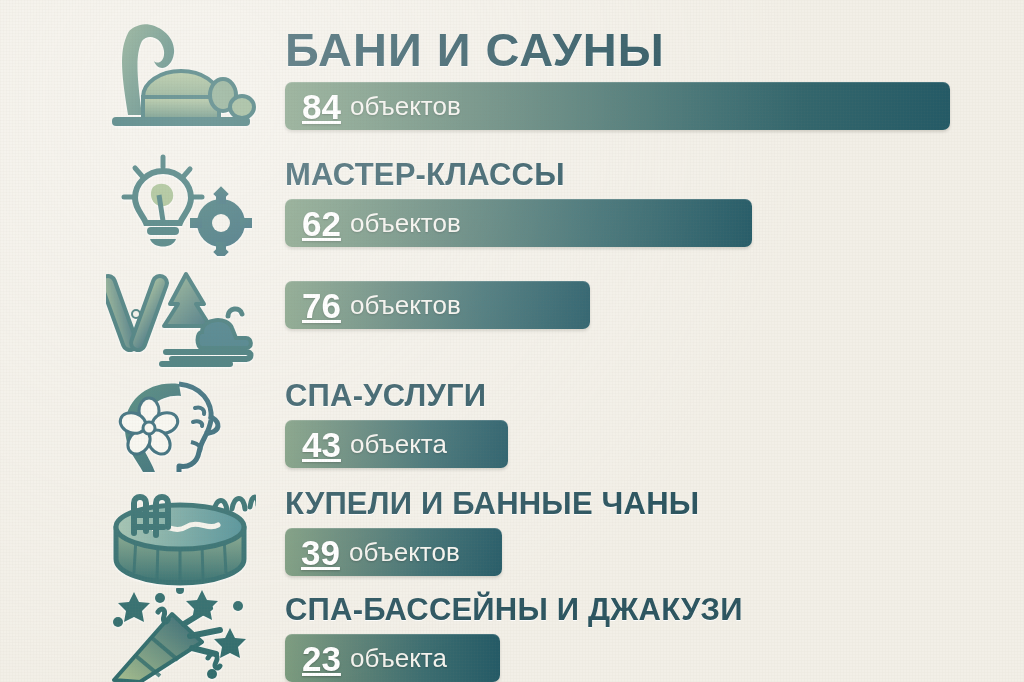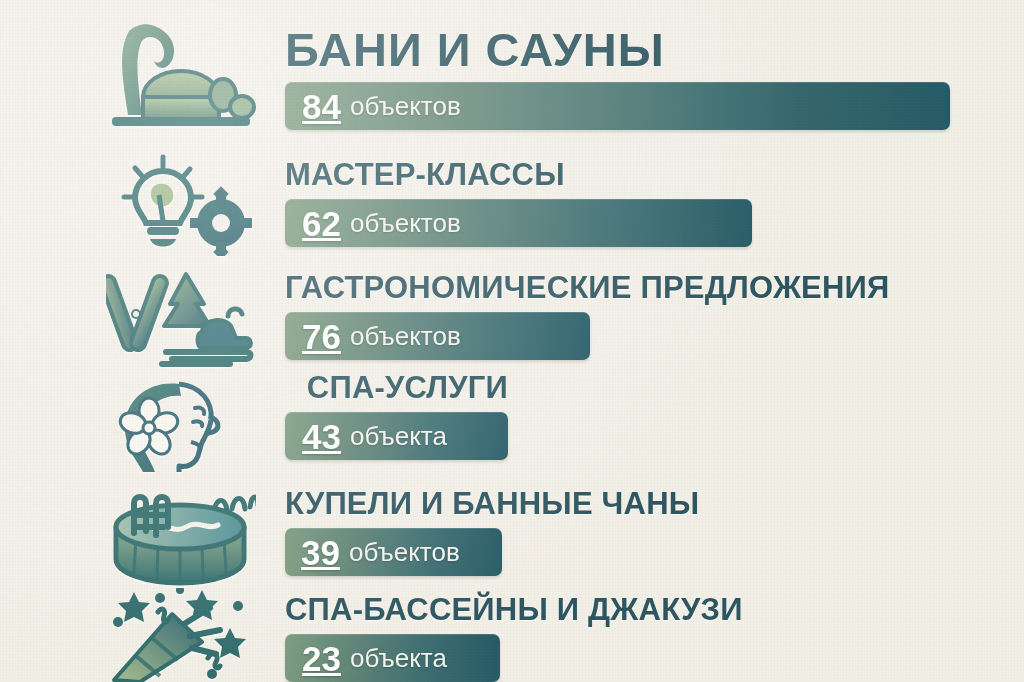--- a/index.html
+++ b/index.html
@@ -200,21 +200,20 @@
         </g>
         <circle cx="30" cy="48" r="4" fill="#f2efe7" stroke="#2f6b6b" stroke-width="2"></circle>
         <path d="M80 8 L98 38 L90 38 L104 60 L58 60 L72 38 L64 38 Z" fill="url(#g3)" stroke="#2f6b6b" stroke-width="4" stroke-linejoin="round"></path>
         <path d="M96 66 C96 52 122 50 126 62 L130 72 L140 72 C146 72 147 82 140 82 L96 82 C90 82 90 66 96 66 Z" fill="#35707a" stroke="#2f6b6b" stroke-width="4"></path>
         <path d="M122 50 C122 42 134 40 136 48" fill="none" stroke="#2f6b6b" stroke-width="5" stroke-linecap="round"></path>
         <path d="M60 86 L140 86 C146 86 146 92 140 93 L66 93" fill="none" stroke="#2f6b6b" stroke-width="6" stroke-linecap="round"></path>
         <path d="M56 98 L124 98" stroke="#2f6b6b" stroke-width="6" stroke-linecap="round"></path>
       </svg>
     </div>
     <div class="content-cell" style="top:10px;">
-      <div class="row-title">ГАСТРОНОМИЧЕСКИЕ ПРЕДЛОЖЕНИЯ</div>
       <div class="bar" style="width:305px;">
         <span class="bar-value">76</span>
         <span class="bar-unit">объектов</span>
       </div>
     </div>
   </div>
 
   <div class="row" style="top:372px;">
     <div class="icon-cell" style="top:0px;">
       <svg width="145" height="105" viewBox="0 0 145 105">
@@ -235,21 +234,21 @@
             <ellipse cx="0" cy="-17" rx="10" ry="13"></ellipse>
             <ellipse cx="16" cy="-5" rx="10" ry="13" transform="rotate(72 16 -5)"></ellipse>
             <ellipse cx="10" cy="14" rx="10" ry="13" transform="rotate(144 10 14)"></ellipse>
             <ellipse cx="-10" cy="14" rx="10" ry="13" transform="rotate(216 -10 14)"></ellipse>
             <ellipse cx="-16" cy="-5" rx="10" ry="13" transform="rotate(288 -16 -5)"></ellipse>
           </g>
           <circle r="6" fill="#f7f6ef" stroke="#2b6170" stroke-width="3"></circle>
         </g>
       </svg>
     </div>
-    <div class="content-cell" style="top:0;text-align:right;">
+    <div class="content-cell" style="top:8px;">
       <div class="row-title">СПА-УСЛУГИ</div>
       <div class="bar" style="width:223px;">
         <span class="bar-value">43</span>
         <span class="bar-unit">объекта</span>
       </div>
     </div>
   </div>
 
   <div class="row" style="top:480px;">
     <div class="icon-cell" style="top:0px;">

